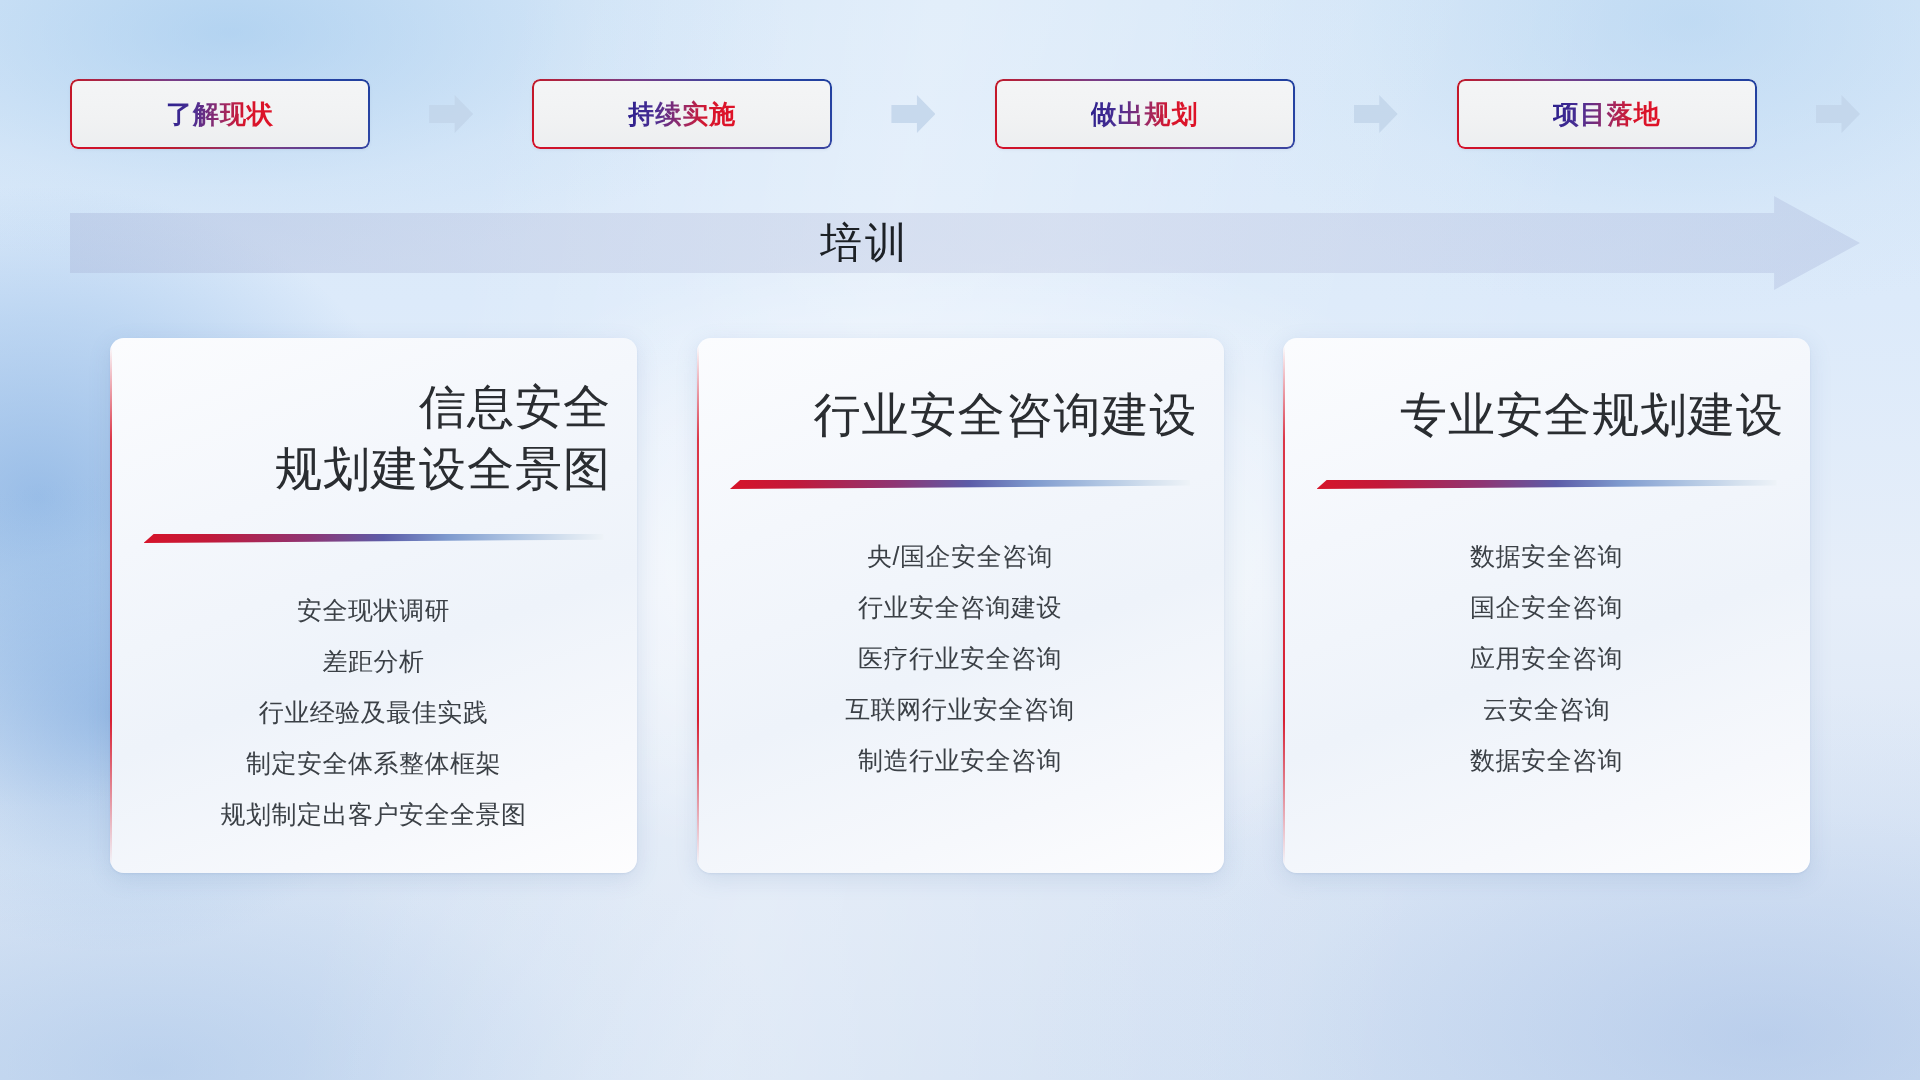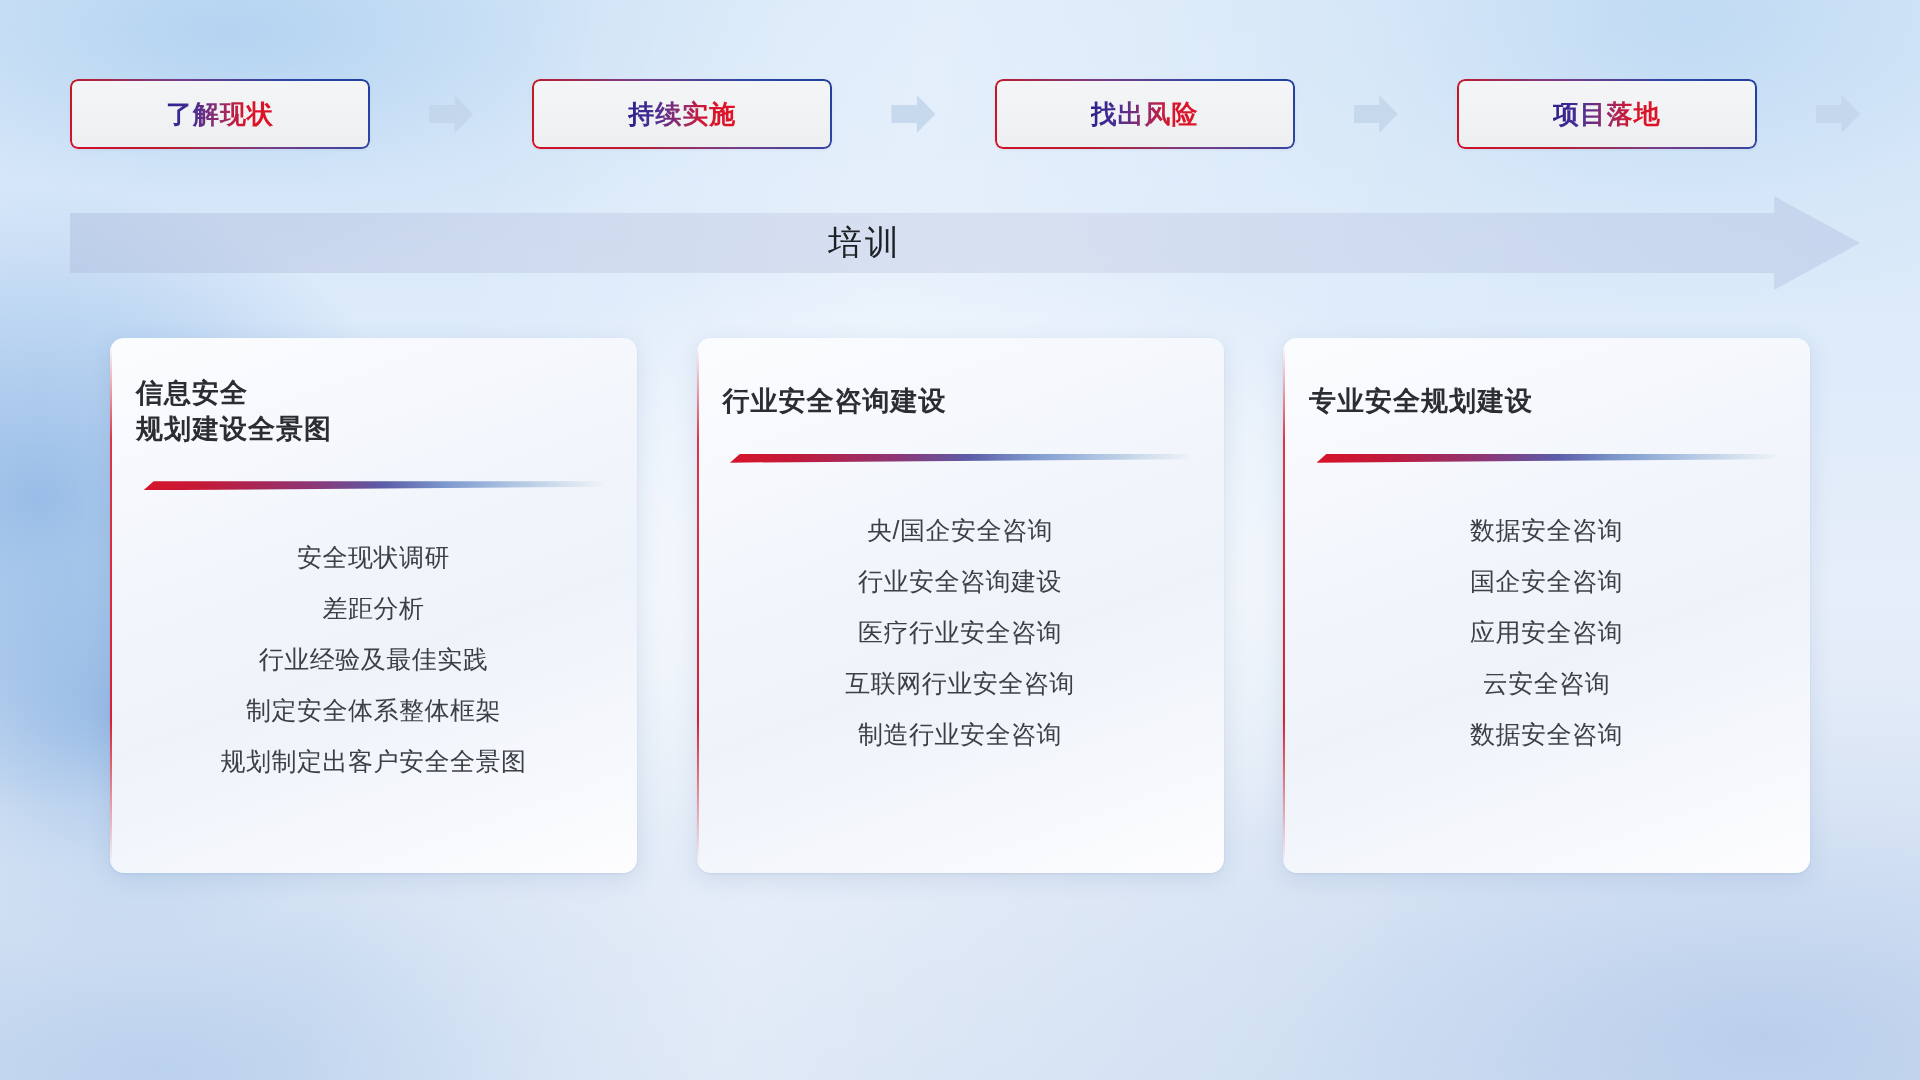--- a/index.html
+++ b/index.html
@@ -122,21 +122,21 @@
     top: 196px;
     width: 1790px;
     height: 94px;
     background: linear-gradient(90deg, rgba(176,190,222,0.50) 0%, rgba(196,206,230,0.55) 28%, rgba(205,213,234,0.58) 55%, rgba(192,203,230,0.52) 80%, rgba(178,192,224,0.45) 100%);
     clip-path: polygon(0% 18%, 95.2% 18%, 95.2% 0%, 100% 50%, 95.2% 100%, 95.2% 82%, 0% 82%);
     display: flex;
     align-items: center;
     justify-content: center;
   }
   #training-label {
-    font-size: 34px;
+    font-size: 42px;
     font-weight: 400;
     color: #1d2126;
     letter-spacing: 3px;
     transform: translateX(-100px);
   }
 
   
   #cards-row {
     position: absolute;
     left: 110px;
@@ -162,23 +162,23 @@
   
   .card::after {
     content: "";
     position: absolute;
     left: 0; top: 8px; bottom: 8px;
     width: 2px;
     background: linear-gradient(180deg, rgba(214,20,40,0) 0%, rgba(214,20,40,0.85) 18%, rgba(214,20,40,0.95) 72%, rgba(214,20,40,0) 100%);
   }
   .card-title {
     margin-top: 46px;
-    text-align: left;
-    font-size: 27px;
-    font-weight: 700;
+    text-align: right;
+    font-size: 47px;
+    font-weight: 400;
     color: #2a2d31;
     line-height: 1.32;
     letter-spacing: 1px;
     white-space: pre-line;
   }
   .card.card-1 .card-title { margin-top: 38px; }
   .card-divider {
     margin: 0 auto;
     margin-top: auto;
     width: 460px;
@@ -250,21 +250,21 @@
       <span class="step-label">了解现状</span>
     </div>
     <div class="step-arrow"></div>
 
     <div class="step-box">
       <span class="step-label">持续实施</span>
     </div>
     <div class="step-arrow"></div>
 
     <div class="step-box">
-      <span class="step-label">找出风险</span>
+      <span class="step-label">做出规划</span>
     </div>
     <div class="step-arrow"></div>
 
     <div class="step-box">
       <span class="step-label">项目落地</span>
     </div>
     <div class="step-arrow"></div>
 
 
   </div>

